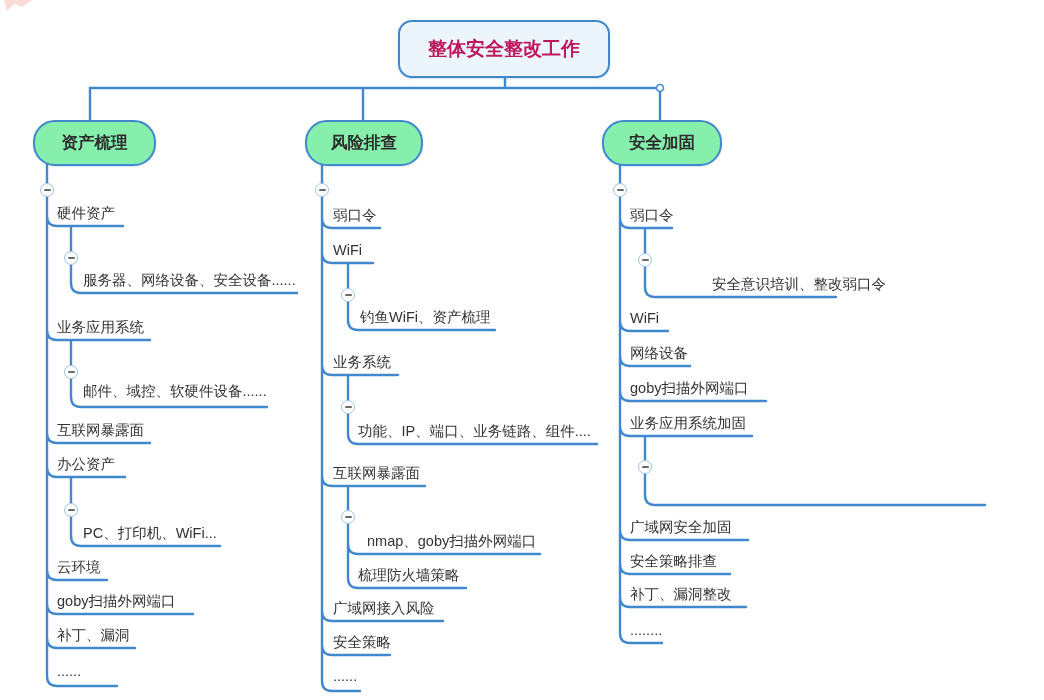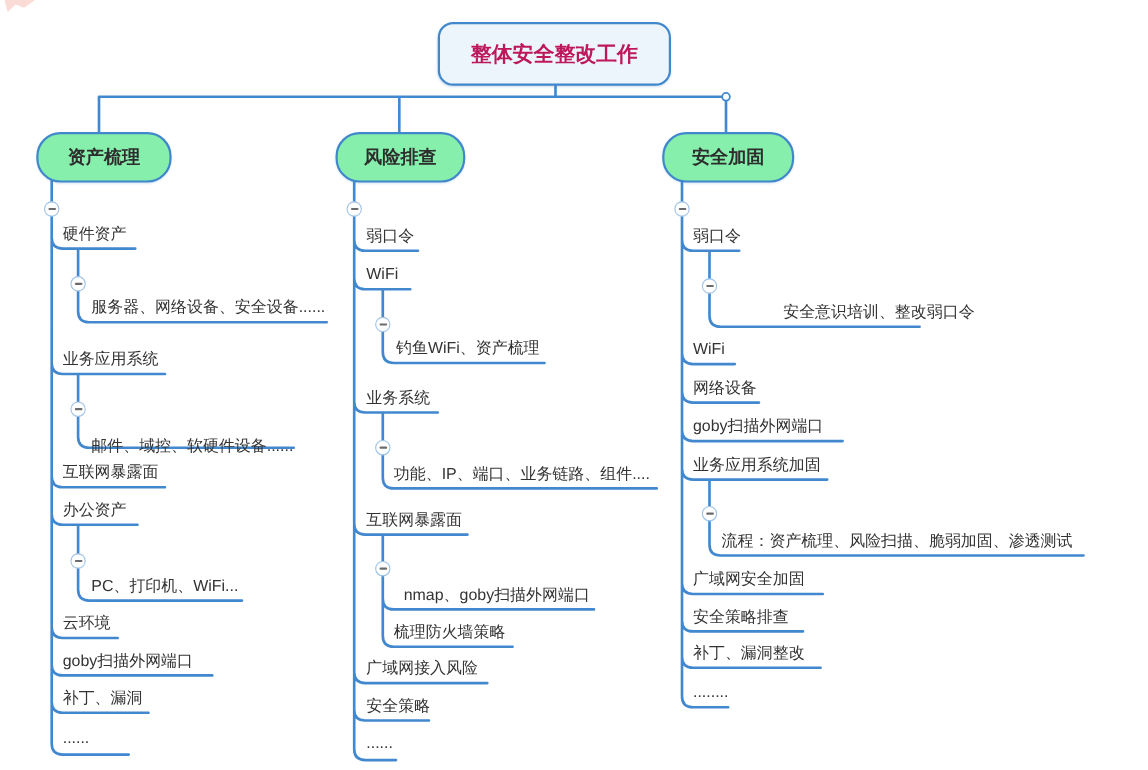--- a/index.html
+++ b/index.html
@@ -96,21 +96,21 @@
   </svg>
 
   <div class="rootnode">整体安全整改工作</div>
   <div class="pill" style="left:33px;top:120px;width:123px;">资产梳理</div>
   <div class="pill" style="left:305px;top:120px;width:118px;">风险排查</div>
   <div class="pill" style="left:602px;top:120px;width:120px;">安全加固</div>
 
   <div class="topic" style="left:57px;top:202px;">硬件资产</div>
   <div class="topic" style="left:83px;top:269px;">服务器、网络设备、安全设备......</div>
   <div class="topic" style="left:57px;top:316px;">业务应用系统</div>
-  <div class="topic" style="left:83px;top:395px;text-align:center;">邮件、域控、软硬件设备......</div>
+  <div class="topic" style="left:83px;top:380px;text-align:center;">邮件、域控、软硬件设备......</div>
   <div class="topic" style="left:57px;top:419px;">互联网暴露面</div>
   <div class="topic" style="left:57px;top:453px;">办公资产</div>
   <div class="topic" style="left:83px;top:522px;">PC、打印机、WiFi...</div>
   <div class="topic" style="left:57px;top:556px;">云环境</div>
   <div class="topic" style="left:57px;top:590px;">goby扫描外网端口</div>
   <div class="topic" style="left:57px;top:624px;">补丁、漏洞</div>
   <div class="topic" style="left:57px;top:660px;">......</div>
 
   <div class="topic" style="left:333px;top:204px;">弱口令</div>
   <div class="topic" style="left:333px;top:239px;">WiFi</div>
@@ -123,21 +123,20 @@
   <div class="topic" style="left:333px;top:597px;">广域网接入风险</div>
   <div class="topic" style="left:333px;top:631px;">安全策略</div>
   <div class="topic" style="left:333px;top:665px;">......</div>
 
   <div class="topic" style="left:630px;top:204px;">弱口令</div>
   <div class="topic" style="left:676px;top:273px;margin-left:36px;">安全意识培训、整改弱口令</div>
   <div class="topic" style="left:630px;top:307px;">WiFi</div>
   <div class="topic" style="left:630px;top:342px;">网络设备</div>
   <div class="topic" style="left:630px;top:377px;">goby扫描外网端口</div>
   <div class="topic" style="left:630px;top:412px;">业务应用系统加固</div>
-  <div class="topic" style="left:656px;top:481px;">流程：资产梳理、风险扫描、脆弱加固、渗透测试</div>
   <div class="topic" style="left:630px;top:516px;">广域网安全加固</div>
   <div class="topic" style="left:630px;top:550px;">安全策略排查</div>
   <div class="topic" style="left:630px;top:583px;">补丁、漏洞整改</div>
   <div class="topic" style="left:630px;top:619px;">........</div>
 
   <div class="minus" style="left:40px;top:183px;"></div>
   <div class="minus" style="left:64px;top:251px;"></div>
   <div class="minus" style="left:64px;top:365px;"></div>
   <div class="minus" style="left:64px;top:503px;"></div>
   <div class="minus" style="left:315px;top:183px;"></div>

